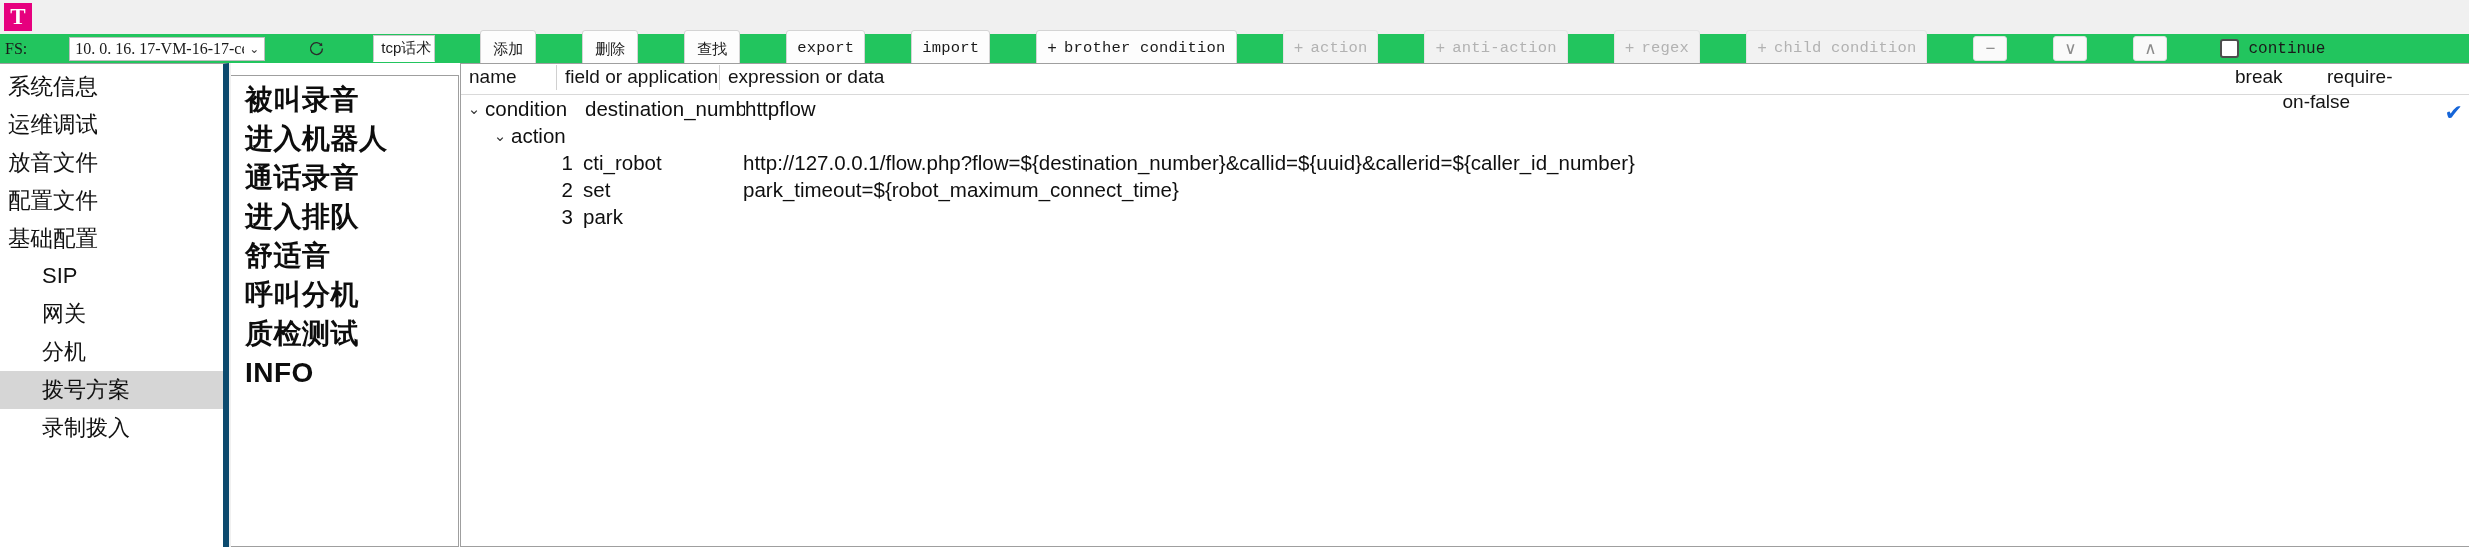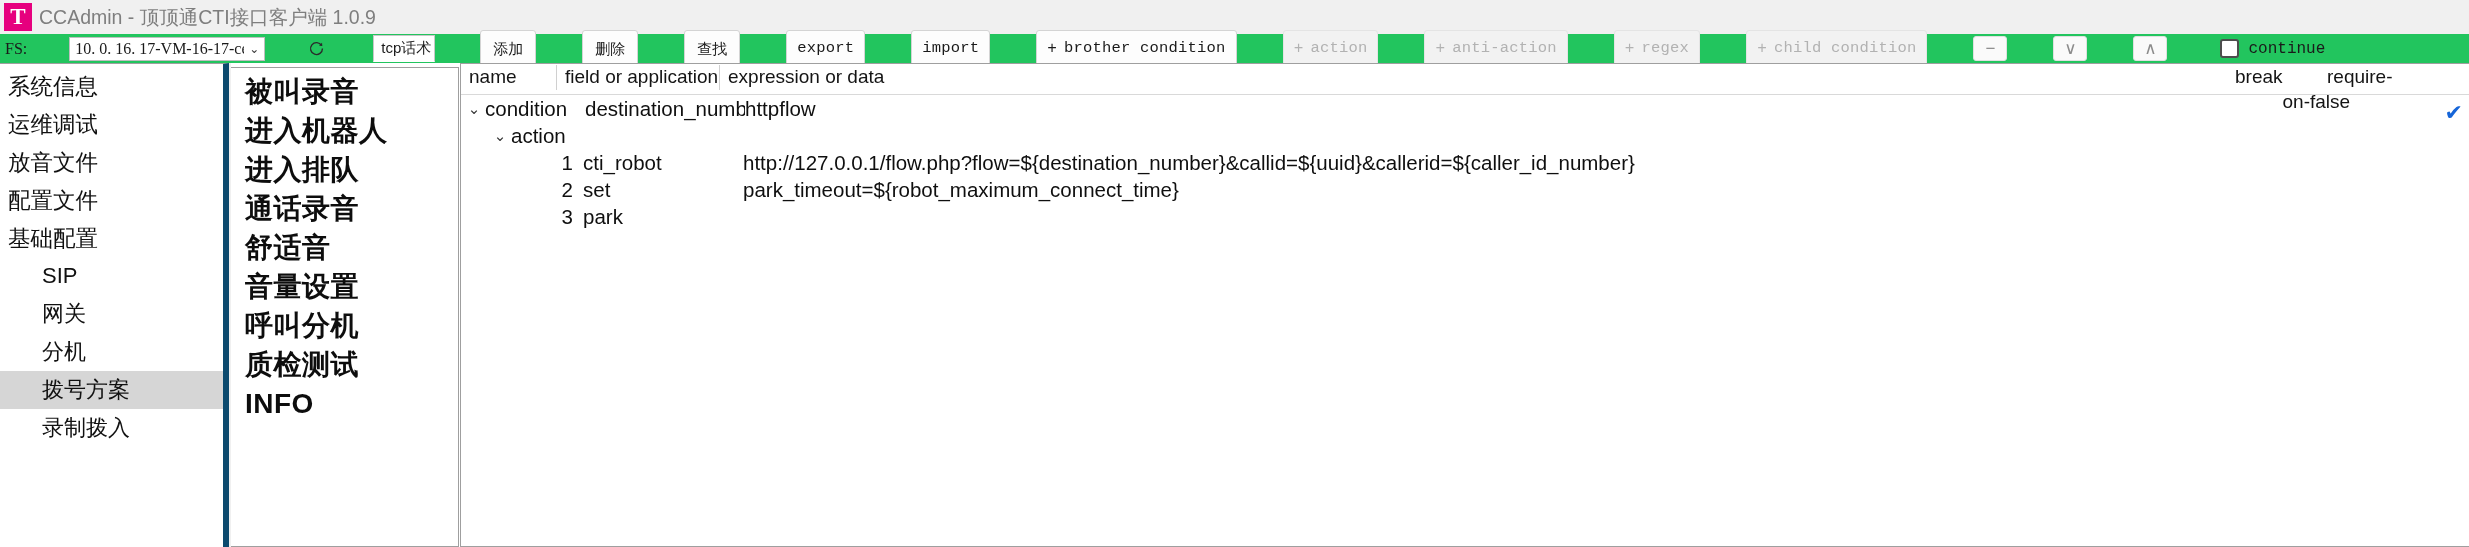--- a/index.html
+++ b/index.html
@@ -208,21 +208,21 @@
   .side-item.selected { background: #d6d6d6; }
 
   
   .midlist {
     width: 228px;
     flex: 0 0 228px;
     background: #ffffff;
     border: 1px solid #9f9f9f;
     border-left: none;
     border-right: 1px solid #9f9f9f;
-    margin-top: 4px;
+    margin-top: 12px;
     overflow: hidden;
     position: relative;
   }
   .mid-inner { padding: 4px 0 0 14px; }
   .mid-item {
     height: 39px;
     display: flex;
     align-items: center;
     font-family: "Liberation Sans", sans-serif;
     font-weight: bold;
@@ -326,21 +326,20 @@
     font-family: "Liberation Sans", sans-serif;
   }
 </style>
 </head>
 <body>
 
 <div id="app">
 
   <div class="titlebar">
     <div class="app-logo">T</div>
-    <div class="app-title">CCAdmin - 顶顶通CTI接口客户端 1.0.9</div>
   </div>
 
   <div class="toolbar">
     <div class="fs-label">FS:</div>
 
     <div class="fs-combo">
       <div class="val">10. 0. 16. 17-VM-16-17-cen</div>
       <div class="chev">⌄</div>
     </div>
 
@@ -409,24 +408,23 @@
       <div class="side-item child selected">拨号方案</div>
       <div class="side-item child">录制拨入</div>
     </div>
 
     <div class="gap-col"></div>
 
     <div class="midlist">
       <div class="mid-inner">
         <div class="mid-item">被叫录音</div>
         <div class="mid-item">进入机器人</div>
+        <div class="mid-item">通话录音</div>
         <div class="mid-item">进入排队</div>
-        <div class="mid-item">通话录音</div>
         <div class="mid-item">舒适音</div>
-        <div class="mid-item">音量设置</div>
         <div class="mid-item">呼叫分机</div>
         <div class="mid-item">质检测试</div>
         <div class="mid-item">INFO</div>
       </div>
     </div>
 
     <div class="main">
 
       <div class="tree-header">
         <div class="th th-name sep">name</div>

